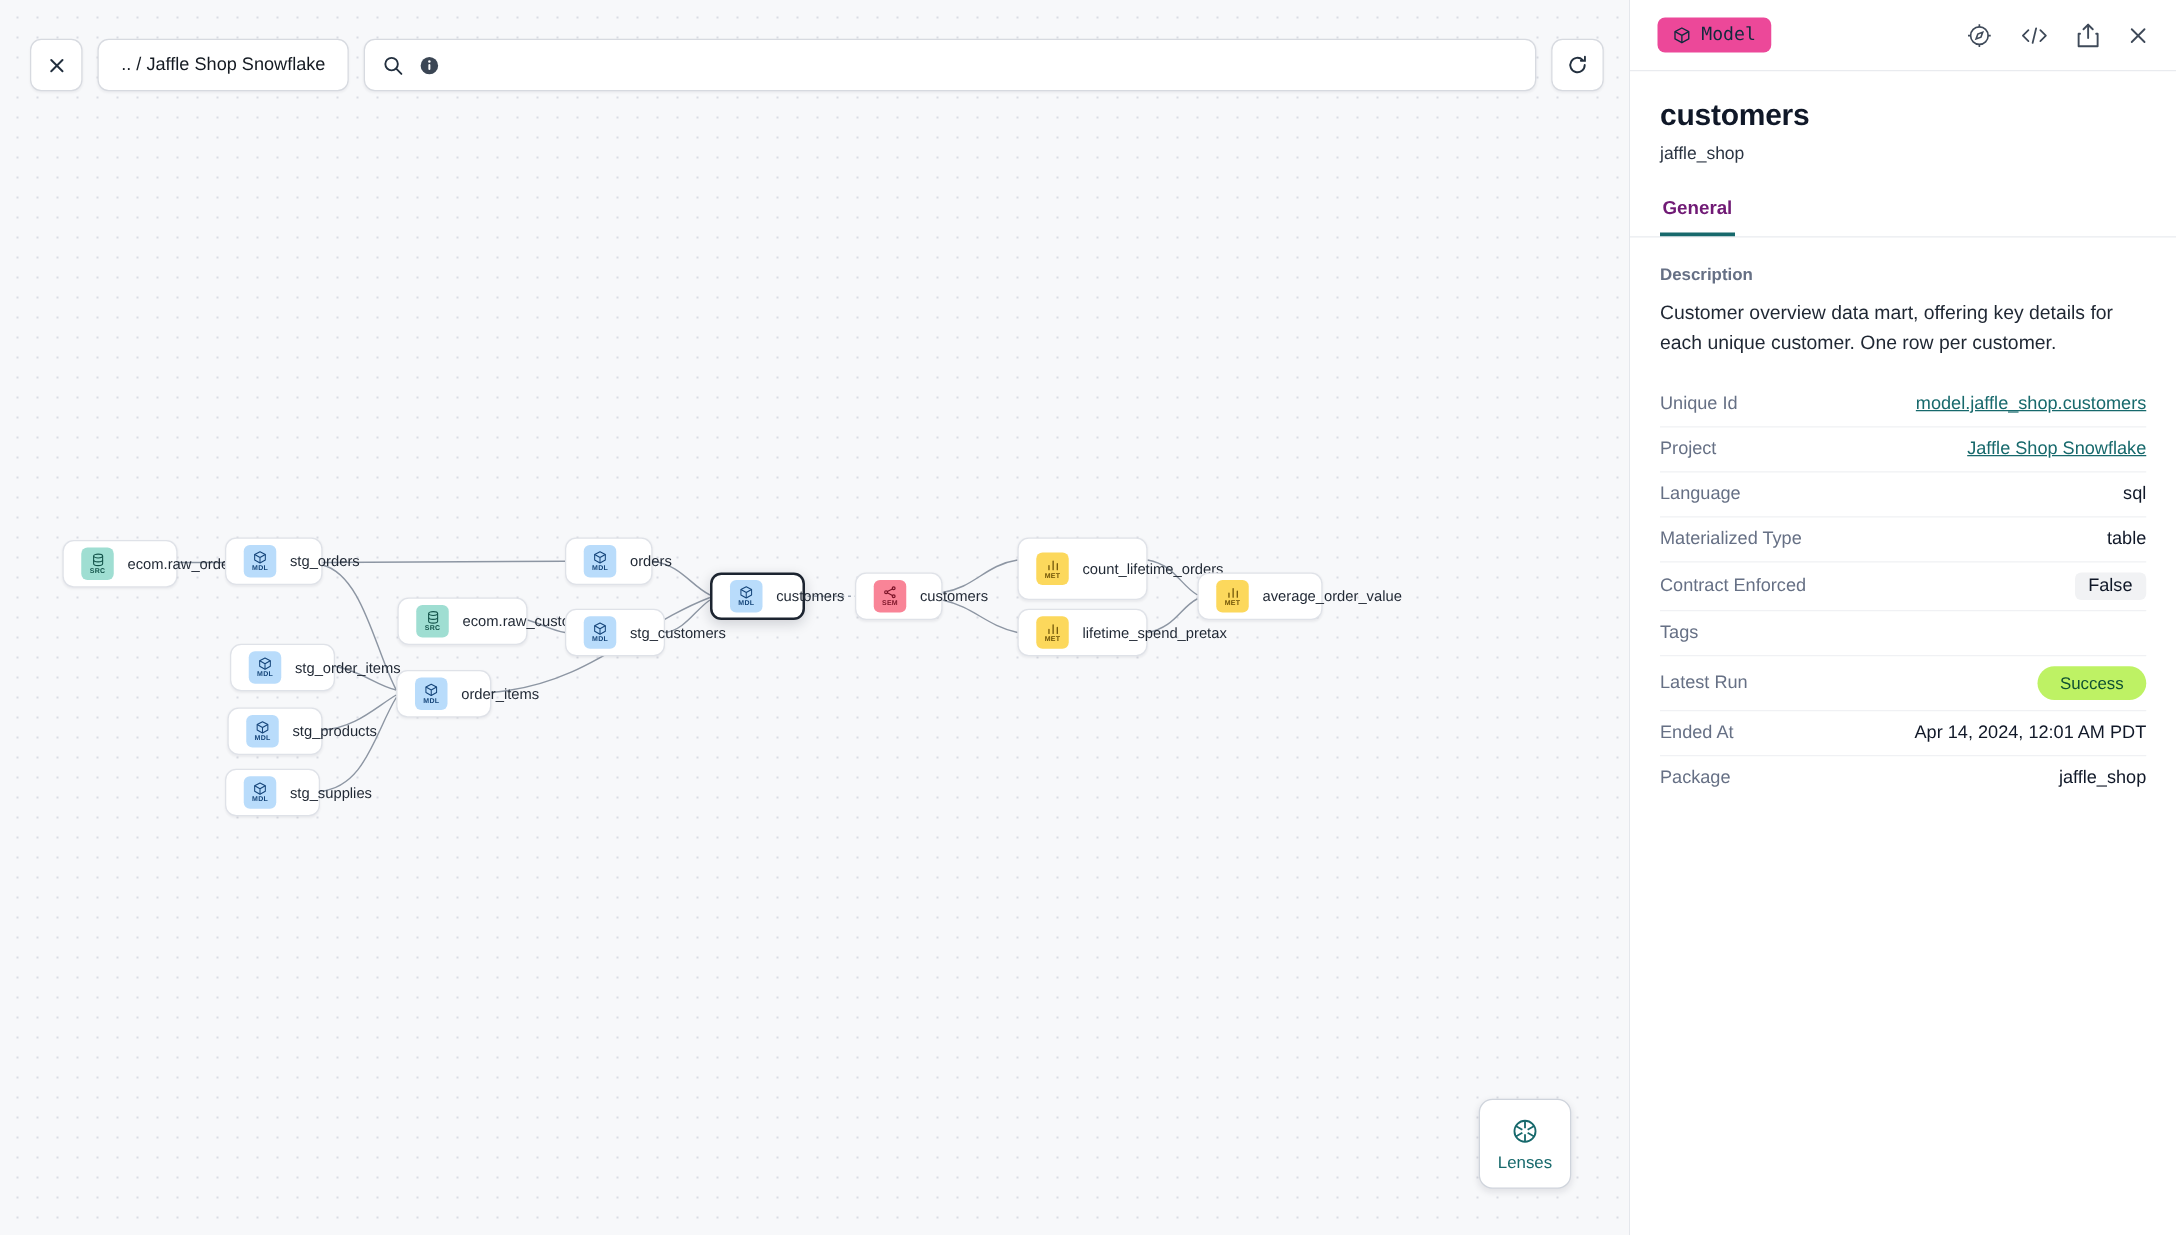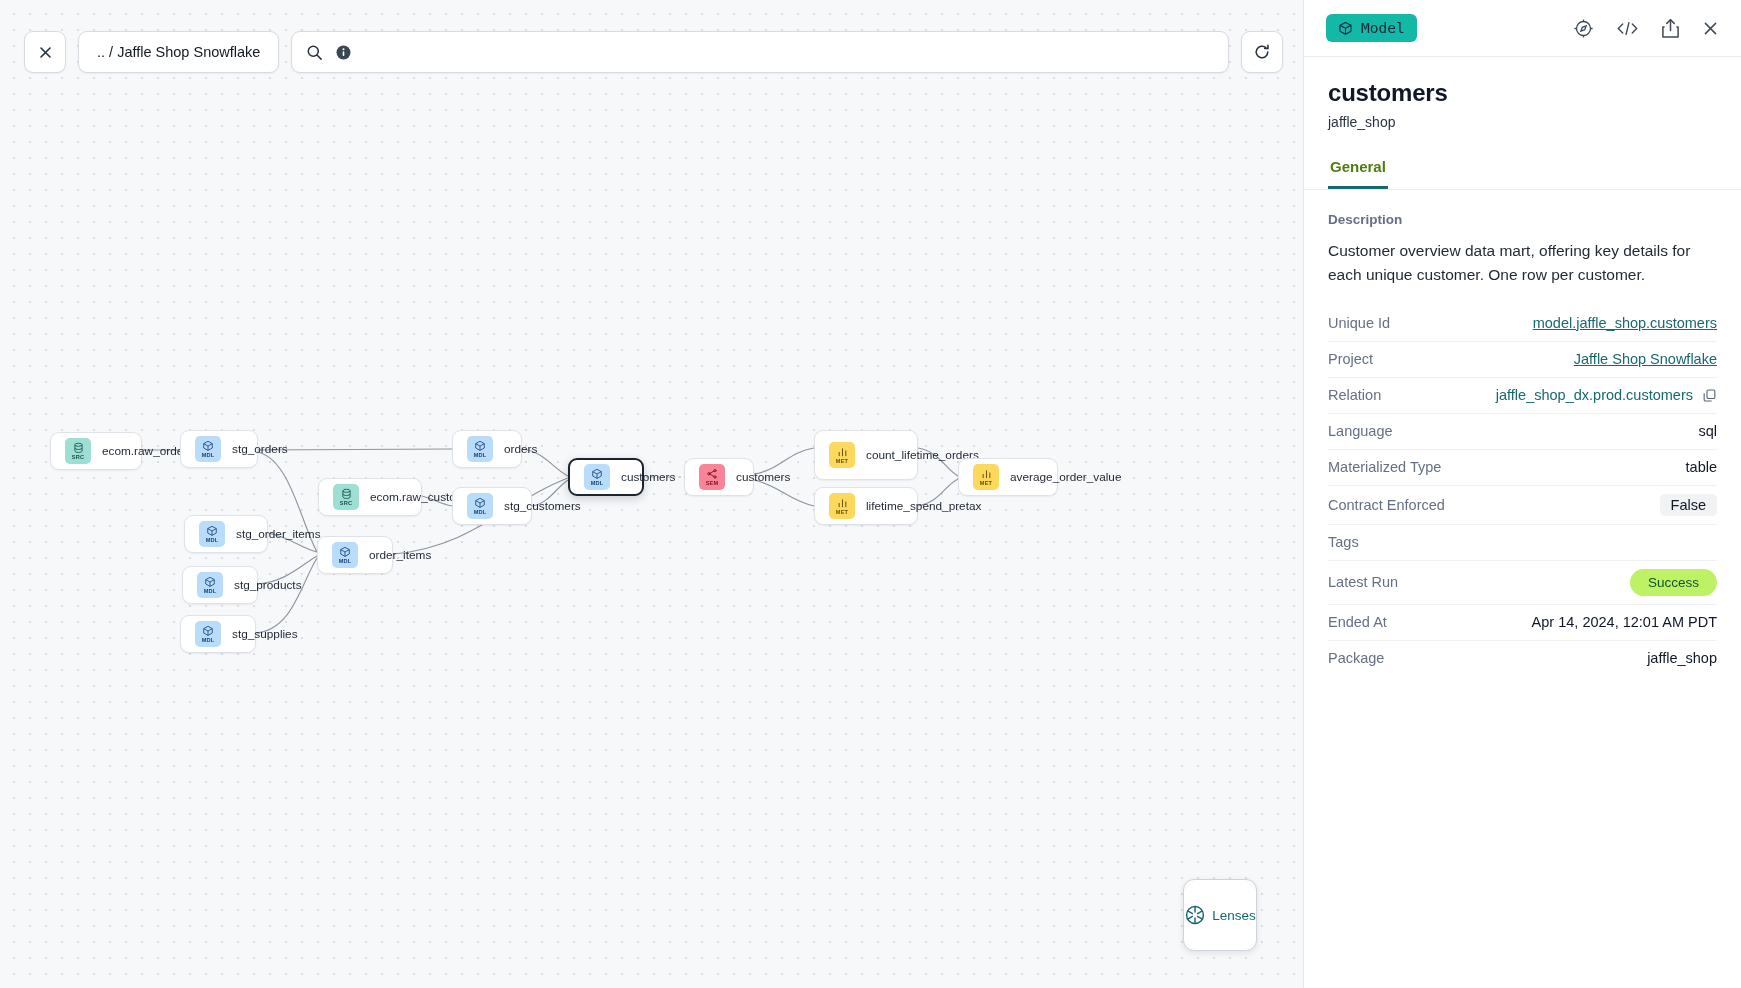--- a/index.html
+++ b/index.html
@@ -67,46 +67,46 @@
   .badge-mdl { background:#b9dcfb; color:#15457a; }
   .badge-src { background:#9fded2; color:#13534a; }
   .badge-sem { background:#f98497; color:#7a1327; }
   .badge-met { background:#fcd85c; color:#6d5206; }
   .node-label { font-size:11.8px; color:#1f2733; white-space:nowrap; }
 
   
   .lenses {
     position:absolute; right:46px; bottom:37px;
     width:74px; height:72px; background:#fff; border:1px solid #cfd4dc; border-radius:11px;
-    display:flex; flex-direction:row; align-items:center; justify-content:center; gap:6px;
+    display:flex; flex-direction:column; align-items:center; justify-content:center; gap:6px;
     box-shadow:0 2px 6px rgba(16,24,40,.10); cursor:pointer; z-index:20;
   }
   .lenses .lab { font-size:13.5px; color:#17696c; }
 
   
   .panel { flex:1 1 auto; height:988px; background:#fff; border-left:1px solid #e4e7ec; display:flex; flex-direction:column; }
   .panel-top {
     height:57px; flex:0 0 57px; display:flex; align-items:center;
     padding:0 22px 0 22px; border-bottom:1px solid #e9ebef;
   }
   .kind-badge {
     display:inline-flex; align-items:center; gap:8px;
-    background:#14b8a6; color:#0e2a3d; border-radius:6px;
+    background:#ec4899; color:#0e2a3d; border-radius:6px;
     padding:6px 12px; font-size:14.5px; font-family:"DejaVu Sans Mono", monospace;
   }
   .panel-top-icons { margin-left:auto; display:flex; align-items:center; gap:22px; color:#3f4a59; }
   .panel-top-icons .icon { cursor:pointer; }
 
   .panel-head { padding:22px 24px 0 24px; }
   .p-title { font-size:24px; font-weight:700; color:#101828; letter-spacing:-.2px; }
   .p-sub { font-size:14px; color:#2b3442; margin-top:7px; }
 
   .tabs { margin-top:28px; padding:0 24px; border-bottom:1px solid #e9ebef; display:flex; gap:26px; }
   .tab { font-size:15px; color:#6b7584; padding:0 2px 11px 2px; cursor:pointer; }
-  .tab.active { color:#4d7c0f; font-weight:600; border-bottom:3px solid #17696c; }
+  .tab.active { color:#701a75; font-weight:600; border-bottom:3px solid #17696c; }
 
   .panel-body { padding:22px 24px 0 24px; overflow:auto; }
   .sec-label { font-size:13.5px; color:#667085; font-weight:600; }
   .desc { font-size:15.5px; color:#1f2733; line-height:1.54; margin-top:12px; }
 
   .rows { margin-top:18px; }
   .row {
     display:flex; align-items:center; justify-content:space-between;
     min-height:36px; padding:8px 0;
   }
@@ -416,32 +416,20 @@
               <span class="link">model.jaffle_shop.customers</span>
             </div>
           </div>
           <div class="row">
             <div class="row-k">Project</div>
             <div class="row-v">
               <span class="link">Jaffle Shop Snowflake</span>
             </div>
           </div>
           <div class="row">
-            <div class="row-k">Relation</div>
-            <div class="row-v">
-              <span class="plain-link">jaffle_shop_dx.prod.customers</span>
-              <span class="copy icon">
-                <svg width="15" height="15" viewBox="0 0 18 18" fill="none" stroke="#5b6573" stroke-width="1.35" stroke-linejoin="round">
-                  <rect x="6" y="2.4" width="9.4" height="10.2" rx="1.6"></rect>
-                  <path d="M11.6 15.6 L4 15.6 C3.2 15.6 2.6 15 2.6 14.2 L2.6 6.4"></path>
-                </svg>
-              </span>
-            </div>
-          </div>
-          <div class="row">
             <div class="row-k">Language</div>
             <div class="row-v">
               <span>sql</span>
             </div>
           </div>
           <div class="row">
             <div class="row-k">Materialized Type</div>
             <div class="row-v">
               <span>table</span>
             </div>

